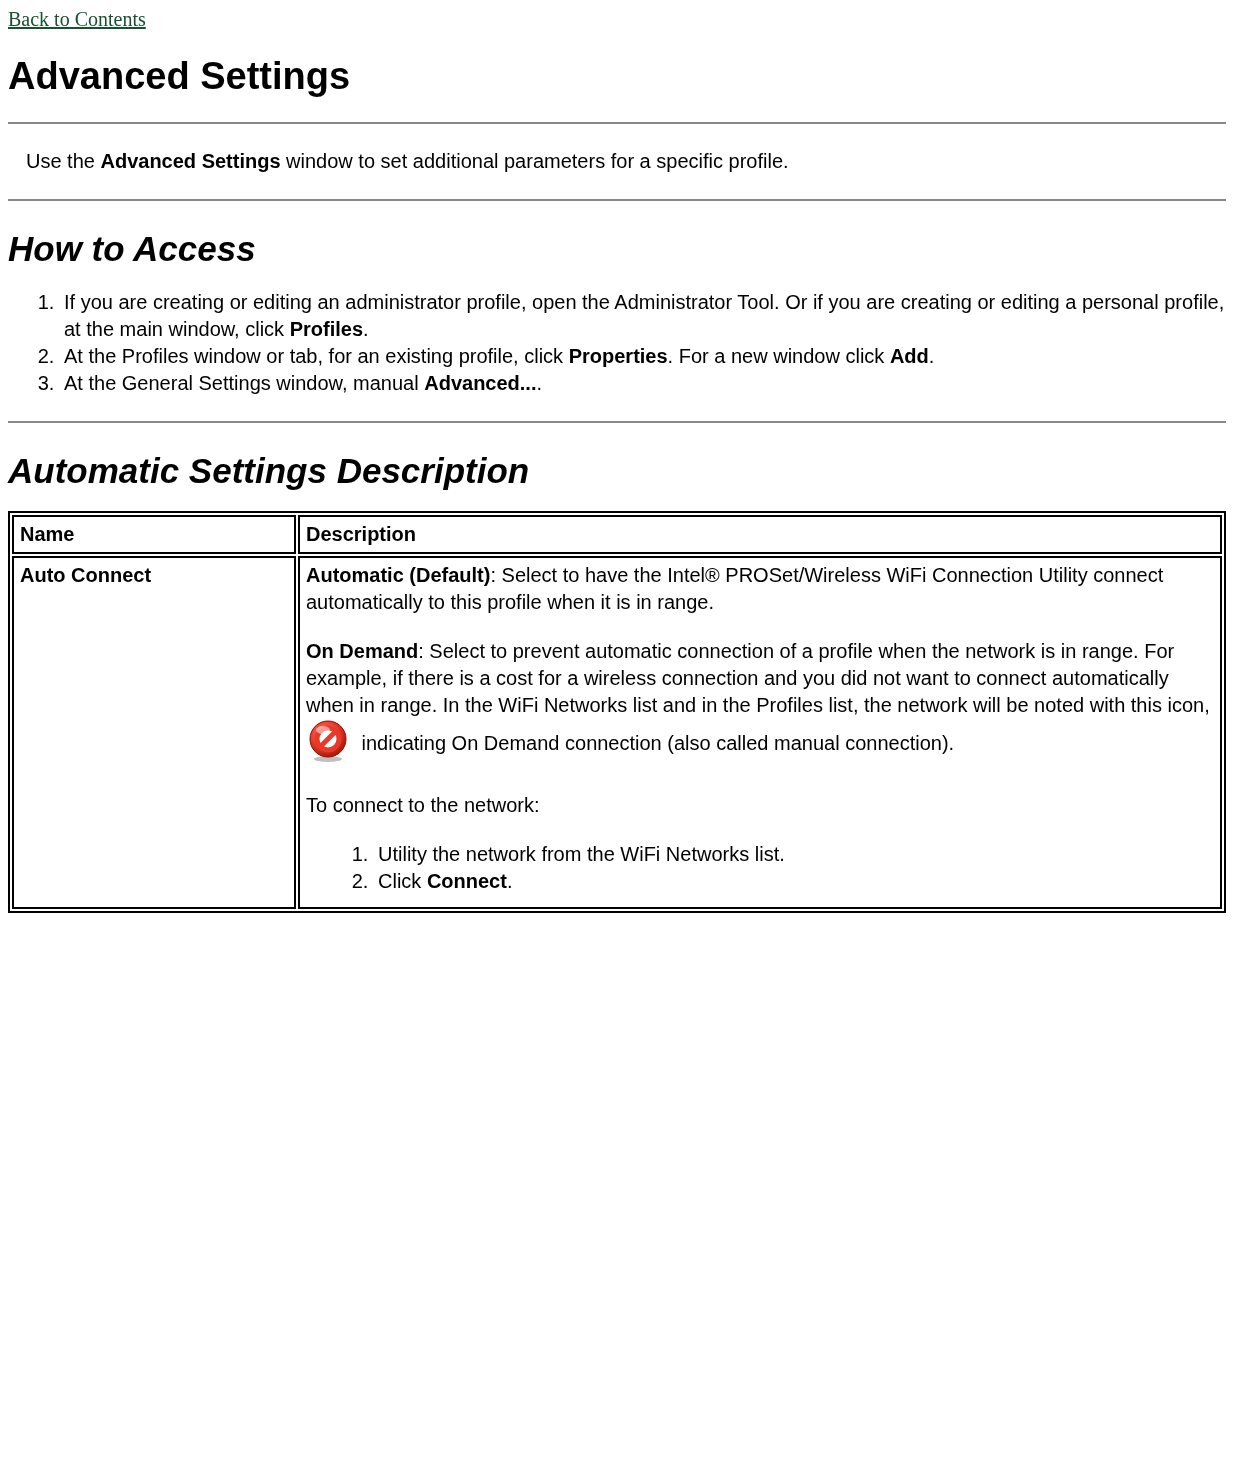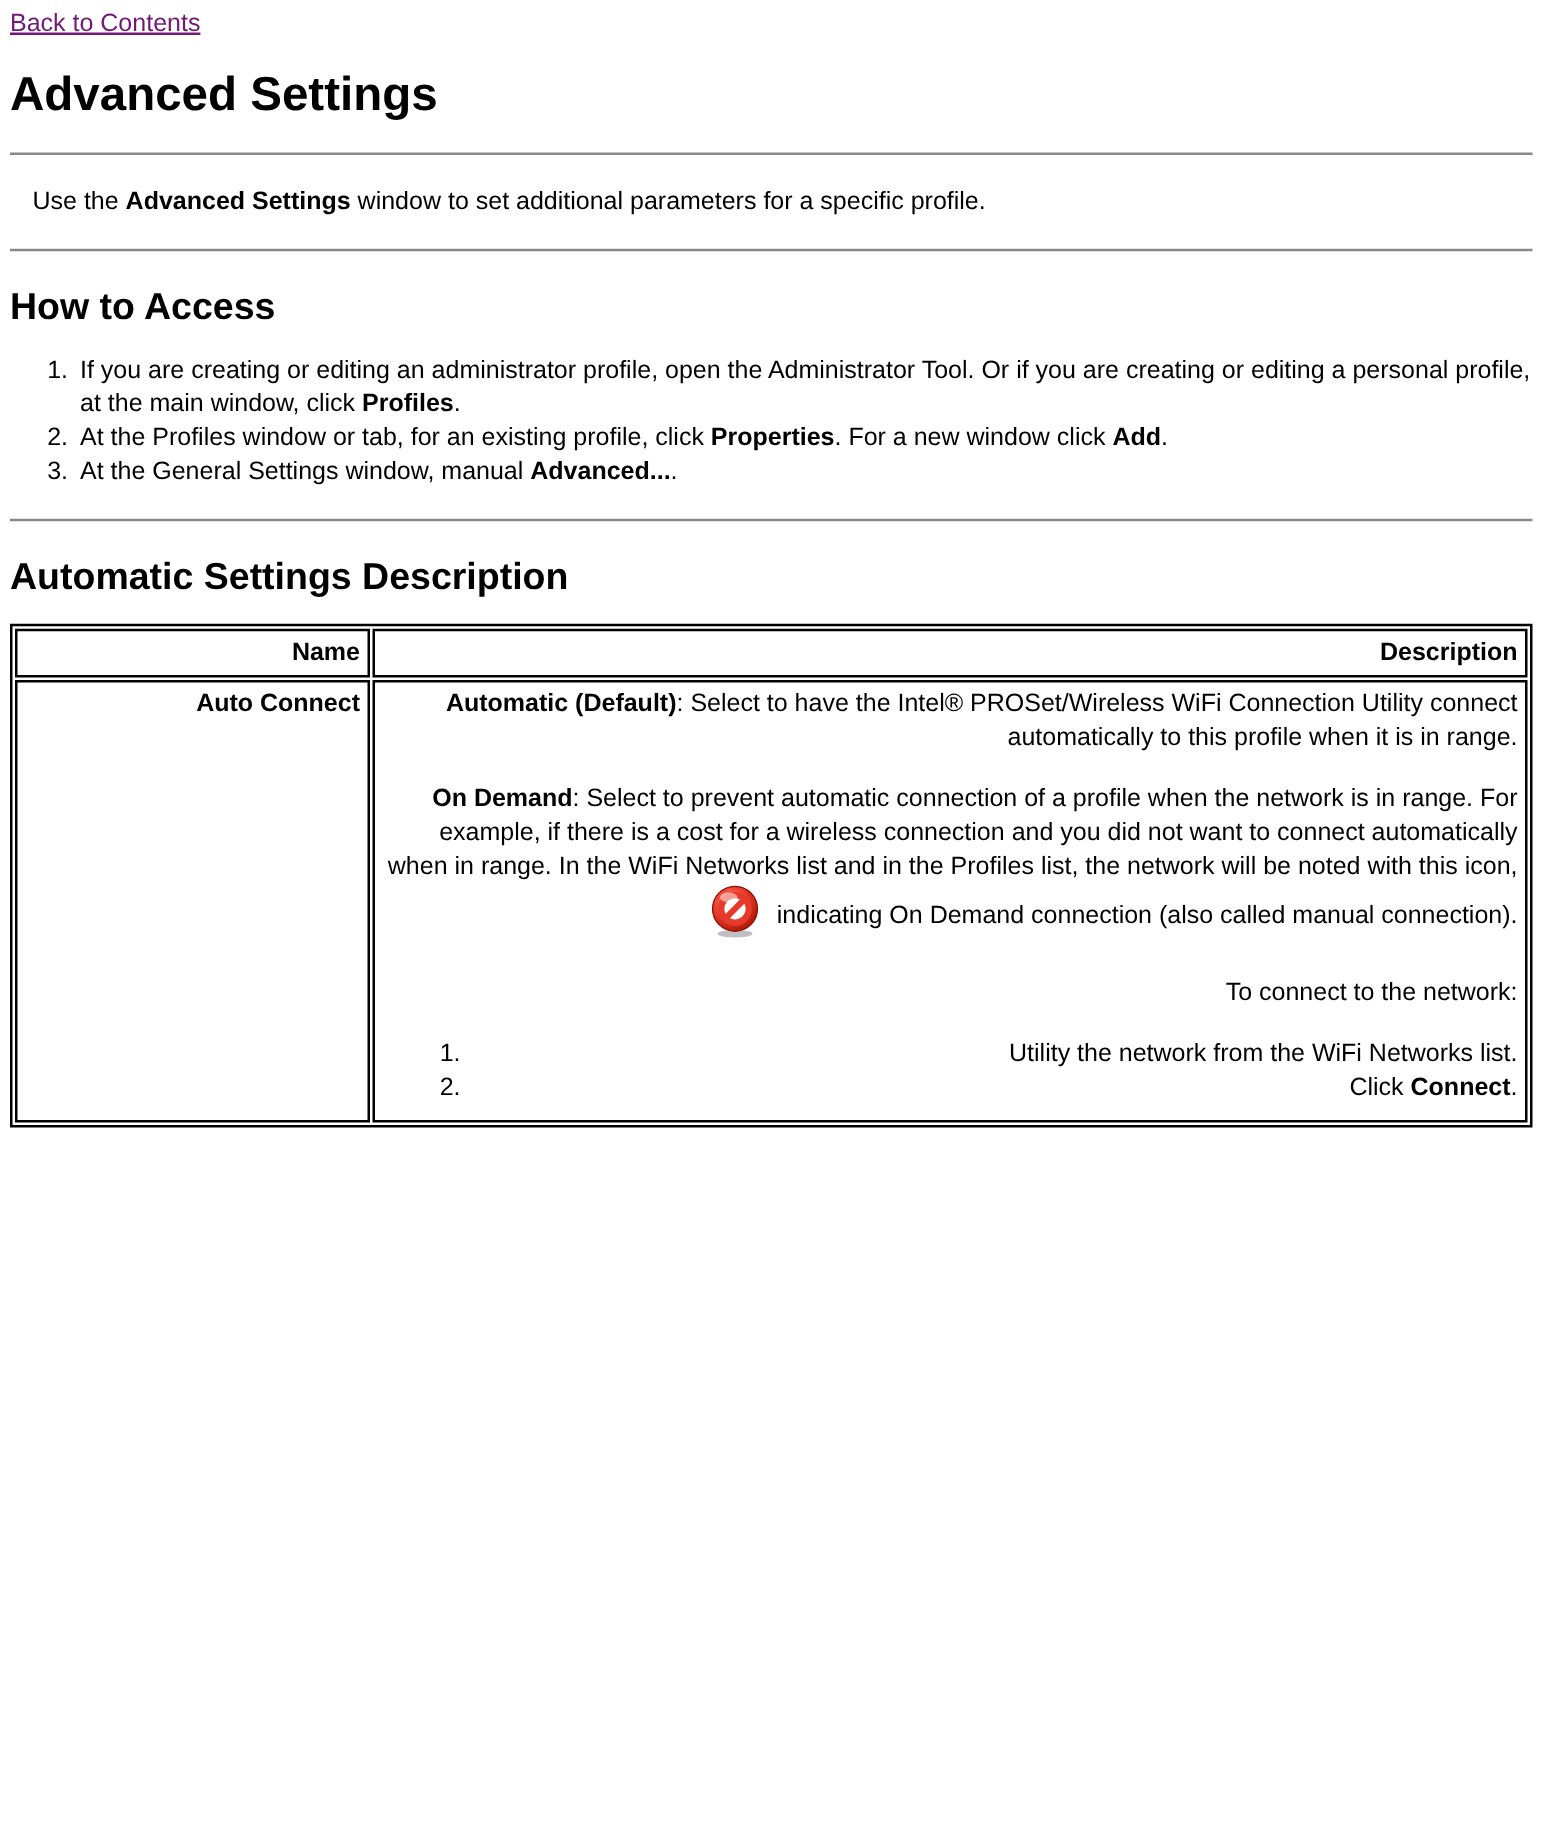--- a/index.html
+++ b/index.html
@@ -5,32 +5,34 @@
     body {
       font-family: Verdana, Geneva, sans-serif;
       font-size: 20px;
       margin: 0;
       padding: 8px;
       color: #000;
       background: #fff;
       width: 1218px;
     }
     a {
-      color: #701a75;
+      color: #14532d;
       text-decoration: underline;
+      font-family: Liberation Serif, serif;
     }
     h1 {
       font-size: 38px;
       font-weight: bold;
       margin: 24px 0 24px 0;
     }
     h2 {
-      font-size: 30px;
+      font-size: 35px;
       font-weight: bold;
       margin: 28px 0 20px 0;
+      font-style: italic;
     }
     hr {
       border: none;
       border-top: 2px solid #888;
       margin: 24px 0;
     }
     p {
       margin: 16px 18px;
       line-height: 1.35;
     }
@@ -45,21 +47,21 @@
     table.desc {
       border-collapse: separate;
       border-spacing: 2px;
       border: 2px solid #000;
       width: 100%;
       margin-top: 20px;
     }
     table.desc th, table.desc td {
       border: 2px solid #000;
       padding: 4px 6px;
-      text-align: right;
+      text-align: left;
       vertical-align: top;
       font-size: 20px;
       line-height: 1.35;
     }
     table.desc th {
       font-weight: bold;
     }
     .col-name {
       width: 268px;
     }

